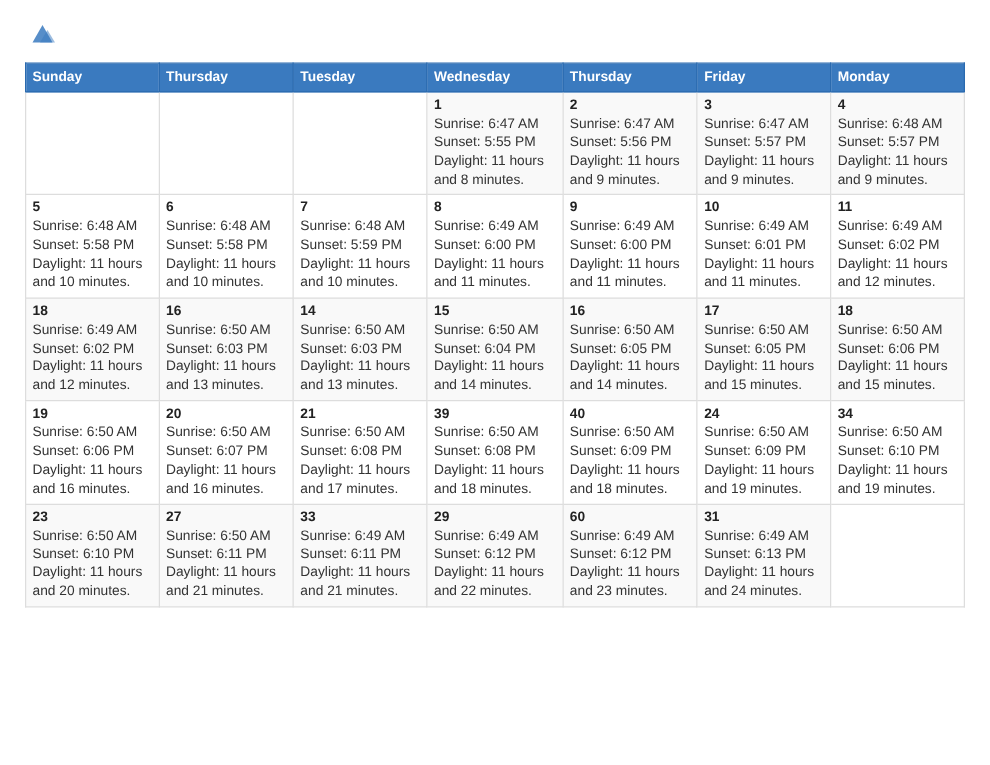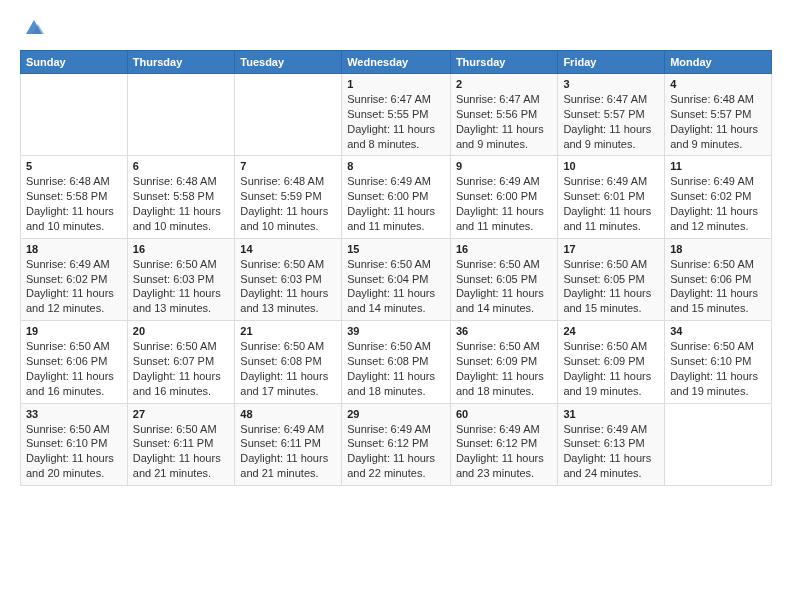--- a/index.html
+++ b/index.html
@@ -226,43 +226,43 @@
           </td>
           <td>
             <div class="day-number">21</div>
             <div class="day-info">Sunrise: 6:50 AM<br>Sunset: 6:08 PM<br>Daylight: 11 hours and 17 minutes.</div>
           </td>
           <td>
             <div class="day-number">39</div>
             <div class="day-info">Sunrise: 6:50 AM<br>Sunset: 6:08 PM<br>Daylight: 11 hours and 18 minutes.</div>
           </td>
           <td>
-            <div class="day-number">36</div>
+            <div class="day-number">40</div>
             <div class="day-info">Sunrise: 6:50 AM<br>Sunset: 6:09 PM<br>Daylight: 11 hours and 18 minutes.</div>
           </td>
           <td>
             <div class="day-number">24</div>
             <div class="day-info">Sunrise: 6:50 AM<br>Sunset: 6:09 PM<br>Daylight: 11 hours and 19 minutes.</div>
           </td>
           <td>
             <div class="day-number">34</div>
             <div class="day-info">Sunrise: 6:50 AM<br>Sunset: 6:10 PM<br>Daylight: 11 hours and 19 minutes.</div>
           </td>
         </tr>
         <tr>
           <td>
-            <div class="day-number">33</div>
+            <div class="day-number">23</div>
             <div class="day-info">Sunrise: 6:50 AM<br>Sunset: 6:10 PM<br>Daylight: 11 hours and 20 minutes.</div>
           </td>
           <td>
             <div class="day-number">27</div>
             <div class="day-info">Sunrise: 6:50 AM<br>Sunset: 6:11 PM<br>Daylight: 11 hours and 21 minutes.</div>
           </td>
           <td>
-            <div class="day-number">48</div>
+            <div class="day-number">33</div>
             <div class="day-info">Sunrise: 6:49 AM<br>Sunset: 6:11 PM<br>Daylight: 11 hours and 21 minutes.</div>
           </td>
           <td>
             <div class="day-number">29</div>
             <div class="day-info">Sunrise: 6:49 AM<br>Sunset: 6:12 PM<br>Daylight: 11 hours and 22 minutes.</div>
           </td>
           <td>
             <div class="day-number">60</div>
             <div class="day-info">Sunrise: 6:49 AM<br>Sunset: 6:12 PM<br>Daylight: 11 hours and 23 minutes.</div>
           </td>

